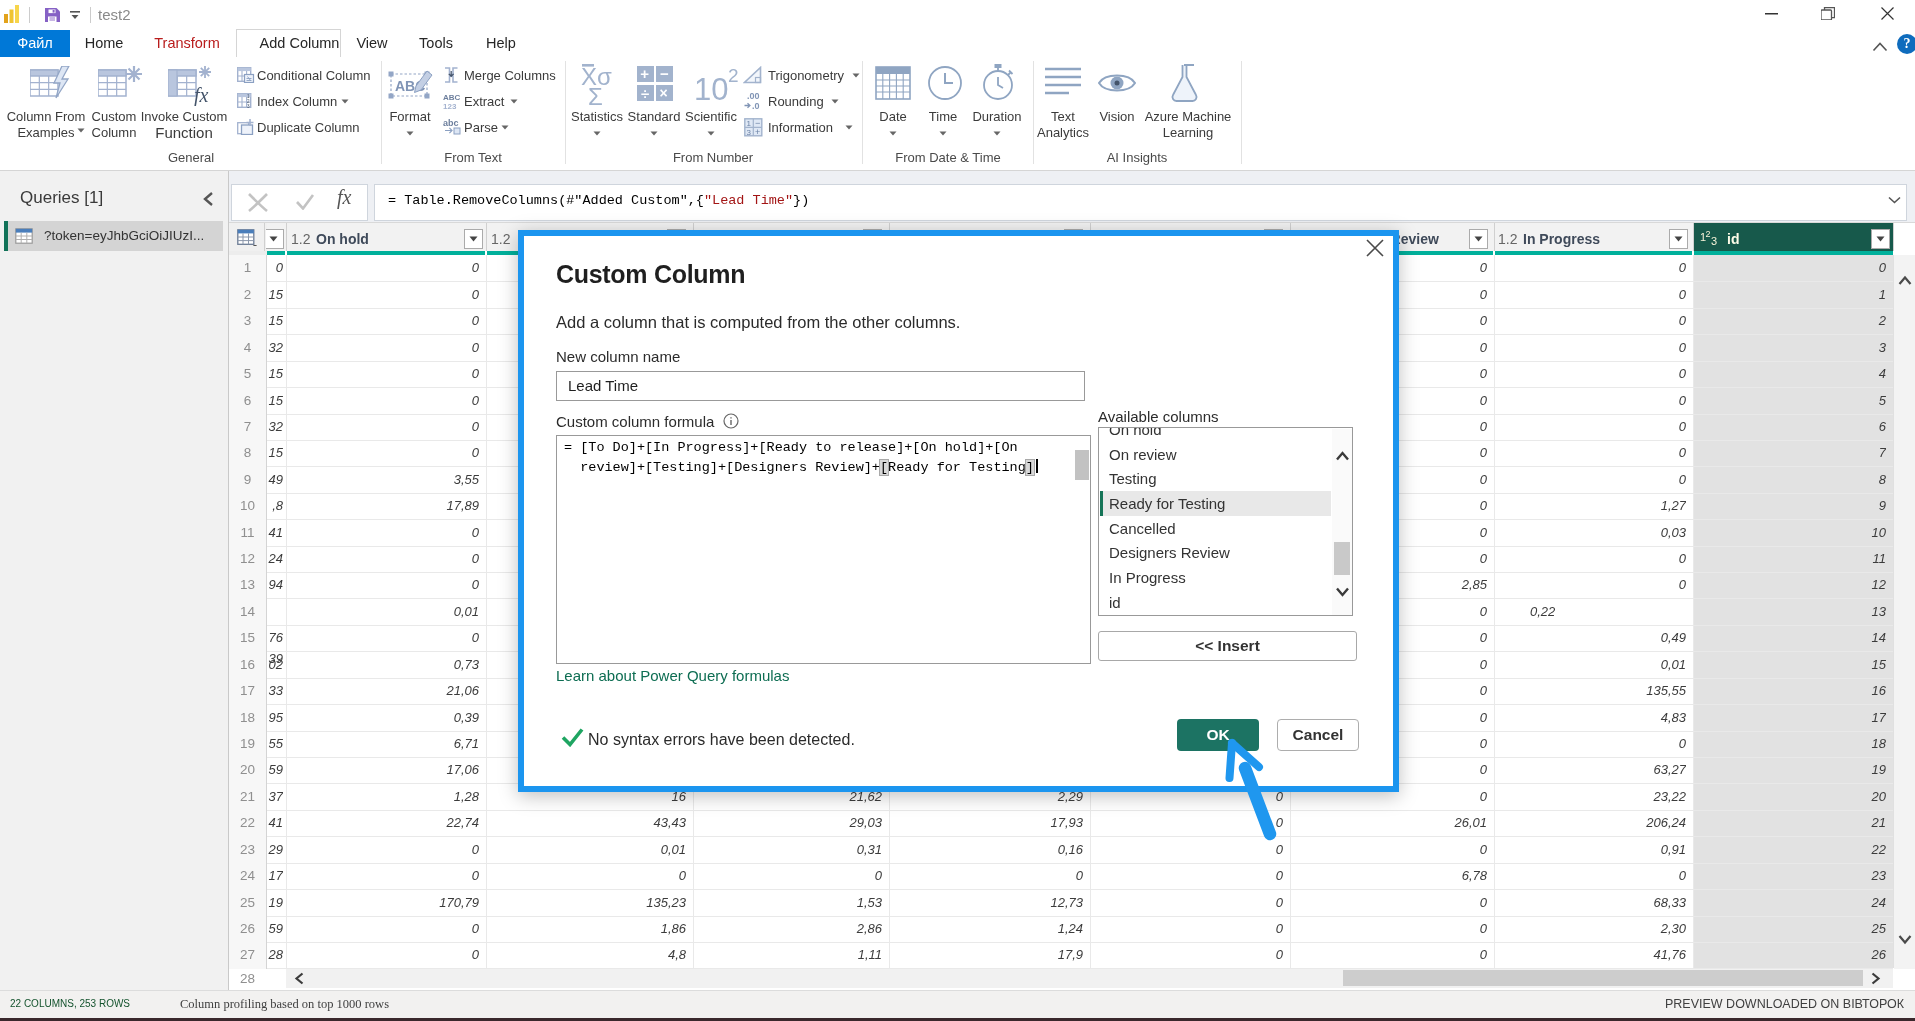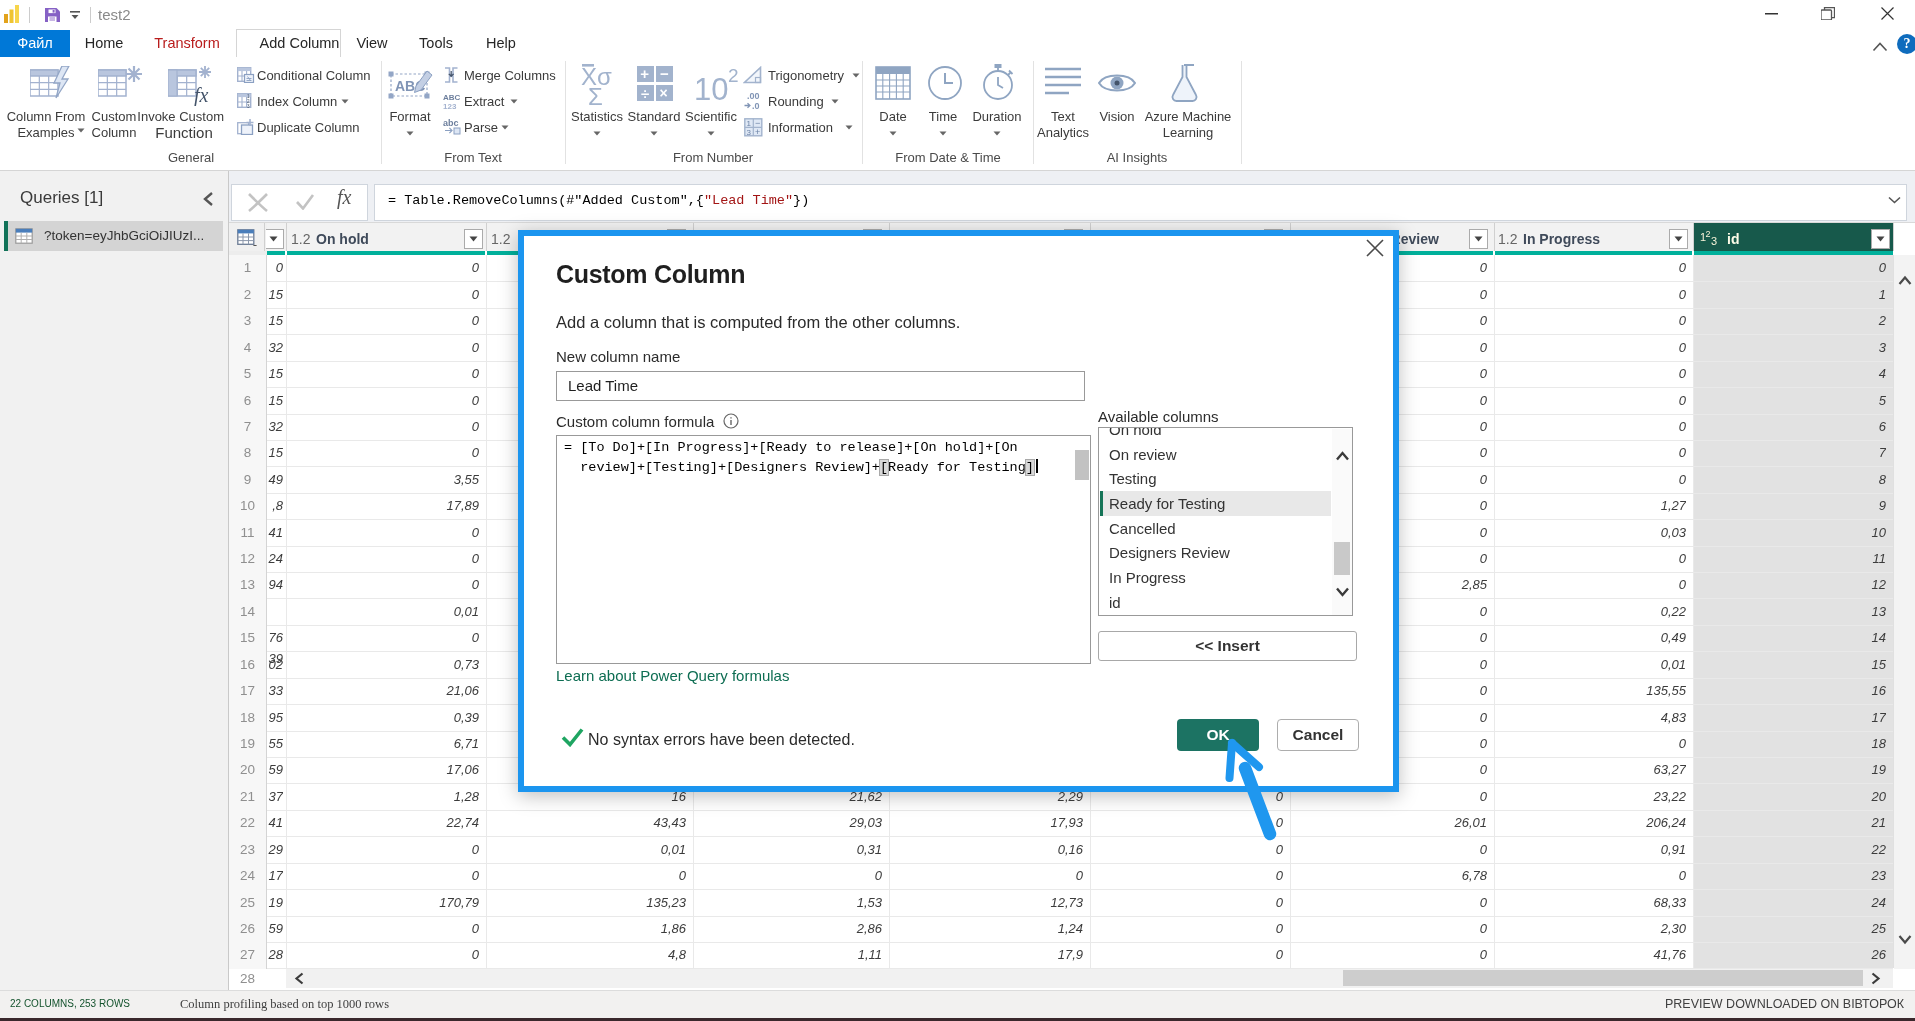--- a/index.html
+++ b/index.html
@@ -79,21 +79,21 @@
 <svg style="position:absolute;left:168px;top:66px" width="46" height="40" viewBox="0 0 46 40">
     <rect x="0" y="4" width="28" height="26" fill="#ffffff" stroke="#a3b2cf" stroke-width="1.5"></rect>
     <rect x="0" y="4" width="28" height="6" fill="#b9c6de" stroke="#a3b2cf" stroke-width="1.5"></rect>
     <path d="M9.333333333333334 10 V30 M18.666666666666668 10 V30 M0 16.666666666666668 H28 M0 23.333333333333336 H28" stroke="#a3b2cf" stroke-width="1.2" fill="none"></path>
     <rect x="0" y="4" width="9" height="26" fill="#b9c6de" stroke="#a3b2cf" stroke-width="1.2"></rect>
     <g stroke="#a3b2cf" stroke-width="1.8" fill="none">
       <path d="M37 0 V12 M31 6 H43 M32.8 1.8 L41.2 10.2 M41.2 1.8 L32.8 10.2"></path>
     </g>
     <text x="26" y="36" font-family="Liberation Serif, serif" font-style="italic" font-size="20" fill="#44546a">fx</text>
   </svg>
-<div style="position:absolute;left:114px;top:109px;width:110px;height:15px;line-height:15px;font-size:13px;color:#3b3b3b;text-align:right;font-family:'Liberation Sans', sans-serif;white-space:pre;overflow:hidden;">Invoke Custom</div>
+<div style="position:absolute;left:129px;top:109px;width:110px;height:15px;line-height:15px;font-size:13px;color:#3b3b3b;text-align:center;font-family:'Liberation Sans', sans-serif;white-space:pre;overflow:hidden;">Invoke Custom</div>
 <div style="position:absolute;left:129px;top:125px;width:110px;height:15px;line-height:15px;font-size:15px;color:#3b3b3b;text-align:center;font-family:'Liberation Sans', sans-serif;white-space:pre;overflow:hidden;">Function</div>
 <svg style="position:absolute;left:237px;top:67px" width="18" height="16" viewBox="0 0 18 16">
     <rect x="0.7" y="0.7" width="13" height="13.6" fill="#fff" stroke="#a3b2cf" stroke-width="1.4"></rect>
     <rect x="0.7" y="0.7" width="13" height="3.4" fill="#b9c6de"></rect>
     <path d="M5 4 V14 M9.6 4 V14 M0.7 9 H13.7" stroke="#a3b2cf" stroke-width="1.1"></path>
     <rect x="7.5" y="7.5" width="9" height="8" fill="#eef2fa" stroke="#8ba0c2" stroke-width="1.2"></rect>
     <path d="M9.5 11.5 h5 m-4 -2 l3 4 m-4 0 h5" stroke="#8ba0c2" stroke-width="0.9"></path>
   </svg>
 <div style="position:absolute;left:257px;top:68px;font-size:13px;color:#3b3b3b;font-family:'Liberation Sans', sans-serif;white-space:pre;">Conditional Column</div>
 <svg style="position:absolute;left:237px;top:93px" width="18" height="16" viewBox="0 0 18 16">
@@ -508,21 +508,21 @@
 <div style="position:absolute;left:229px;top:572px;width:37px;height:26px;line-height:26px;font-size:13.5px;color:#8f8f8f;text-align:center;font-family:'Liberation Sans', sans-serif;white-space:pre;overflow:hidden;">13</div>
 <div style="position:absolute;left:230px;top:572px;width:53px;height:26px;line-height:26px;font-size:13px;color:#3c3c3c;text-align:right;font-family:'Liberation Sans', sans-serif;white-space:pre;overflow:hidden;font-style:italic;">94</div>
 <div style="position:absolute;left:330px;top:572px;width:149px;height:26px;line-height:26px;font-size:13px;color:#3c3c3c;text-align:right;font-family:'Liberation Sans', sans-serif;white-space:pre;overflow:hidden;font-style:italic;">0</div>
 <div style="position:absolute;left:1330px;top:572px;width:157px;height:26px;line-height:26px;font-size:13px;color:#3c3c3c;text-align:right;font-family:'Liberation Sans', sans-serif;white-space:pre;overflow:hidden;font-style:italic;">2,85</div>
 <div style="position:absolute;left:1530px;top:572px;width:156px;height:26px;line-height:26px;font-size:13px;color:#3c3c3c;text-align:right;font-family:'Liberation Sans', sans-serif;white-space:pre;overflow:hidden;font-style:italic;">0</div>
 <div style="position:absolute;left:1730px;top:572px;width:156px;height:26px;line-height:26px;font-size:13px;color:#3c3c3c;text-align:right;font-family:'Liberation Sans', sans-serif;white-space:pre;overflow:hidden;font-style:italic;">12</div>
 <div style="position:absolute;left:229px;top:598px;width:37px;height:27px;line-height:27px;font-size:13.5px;color:#8f8f8f;text-align:center;font-family:'Liberation Sans', sans-serif;white-space:pre;overflow:hidden;">14</div>
 <div style="position:absolute;left:230px;top:598px;width:53px;height:27px;line-height:27px;font-size:13px;color:#3c3c3c;text-align:right;font-family:'Liberation Sans', sans-serif;white-space:pre;overflow:hidden;font-style:italic;margin-top:47px;">39</div>
 <div style="position:absolute;left:330px;top:598px;width:149px;height:27px;line-height:27px;font-size:13px;color:#3c3c3c;text-align:right;font-family:'Liberation Sans', sans-serif;white-space:pre;overflow:hidden;font-style:italic;">0,01</div>
 <div style="position:absolute;left:1330px;top:598px;width:157px;height:27px;line-height:27px;font-size:13px;color:#3c3c3c;text-align:right;font-family:'Liberation Sans', sans-serif;white-space:pre;overflow:hidden;font-style:italic;">0</div>
-<div style="position:absolute;left:1530px;top:598px;width:156px;height:27px;line-height:27px;font-size:13px;color:#3c3c3c;text-align:right;font-family:'Liberation Sans', sans-serif;white-space:pre;overflow:hidden;font-style:italic;">0,22</div>
+<div style="position:absolute;left:1530px;top:598px;width:156px;height:27px;line-height:27px;font-size:13px;color:#3c3c3c;text-align:left;font-family:'Liberation Sans', sans-serif;white-space:pre;overflow:hidden;font-style:italic;">0,22</div>
 <div style="position:absolute;left:1730px;top:598px;width:156px;height:27px;line-height:27px;font-size:13px;color:#3c3c3c;text-align:right;font-family:'Liberation Sans', sans-serif;white-space:pre;overflow:hidden;font-style:italic;">13</div>
 <div style="position:absolute;left:229px;top:625px;width:37px;height:26px;line-height:26px;font-size:13.5px;color:#8f8f8f;text-align:center;font-family:'Liberation Sans', sans-serif;white-space:pre;overflow:hidden;">15</div>
 <div style="position:absolute;left:230px;top:625px;width:53px;height:26px;line-height:26px;font-size:13px;color:#3c3c3c;text-align:right;font-family:'Liberation Sans', sans-serif;white-space:pre;overflow:hidden;font-style:italic;">76</div>
 <div style="position:absolute;left:330px;top:625px;width:149px;height:26px;line-height:26px;font-size:13px;color:#3c3c3c;text-align:right;font-family:'Liberation Sans', sans-serif;white-space:pre;overflow:hidden;font-style:italic;">0</div>
 <div style="position:absolute;left:1330px;top:625px;width:157px;height:26px;line-height:26px;font-size:13px;color:#3c3c3c;text-align:right;font-family:'Liberation Sans', sans-serif;white-space:pre;overflow:hidden;font-style:italic;">0</div>
 <div style="position:absolute;left:1530px;top:625px;width:156px;height:26px;line-height:26px;font-size:13px;color:#3c3c3c;text-align:right;font-family:'Liberation Sans', sans-serif;white-space:pre;overflow:hidden;font-style:italic;">0,49</div>
 <div style="position:absolute;left:1730px;top:625px;width:156px;height:26px;line-height:26px;font-size:13px;color:#3c3c3c;text-align:right;font-family:'Liberation Sans', sans-serif;white-space:pre;overflow:hidden;font-style:italic;">14</div>
 <div style="position:absolute;left:229px;top:651px;width:37px;height:27px;line-height:27px;font-size:13.5px;color:#8f8f8f;text-align:center;font-family:'Liberation Sans', sans-serif;white-space:pre;overflow:hidden;">16</div>
 <div style="position:absolute;left:230px;top:651px;width:53px;height:27px;line-height:27px;font-size:13px;color:#3c3c3c;text-align:right;font-family:'Liberation Sans', sans-serif;white-space:pre;overflow:hidden;font-style:italic;">02</div>
 <div style="position:absolute;left:330px;top:651px;width:149px;height:27px;line-height:27px;font-size:13px;color:#3c3c3c;text-align:right;font-family:'Liberation Sans', sans-serif;white-space:pre;overflow:hidden;font-style:italic;">0,73</div>

